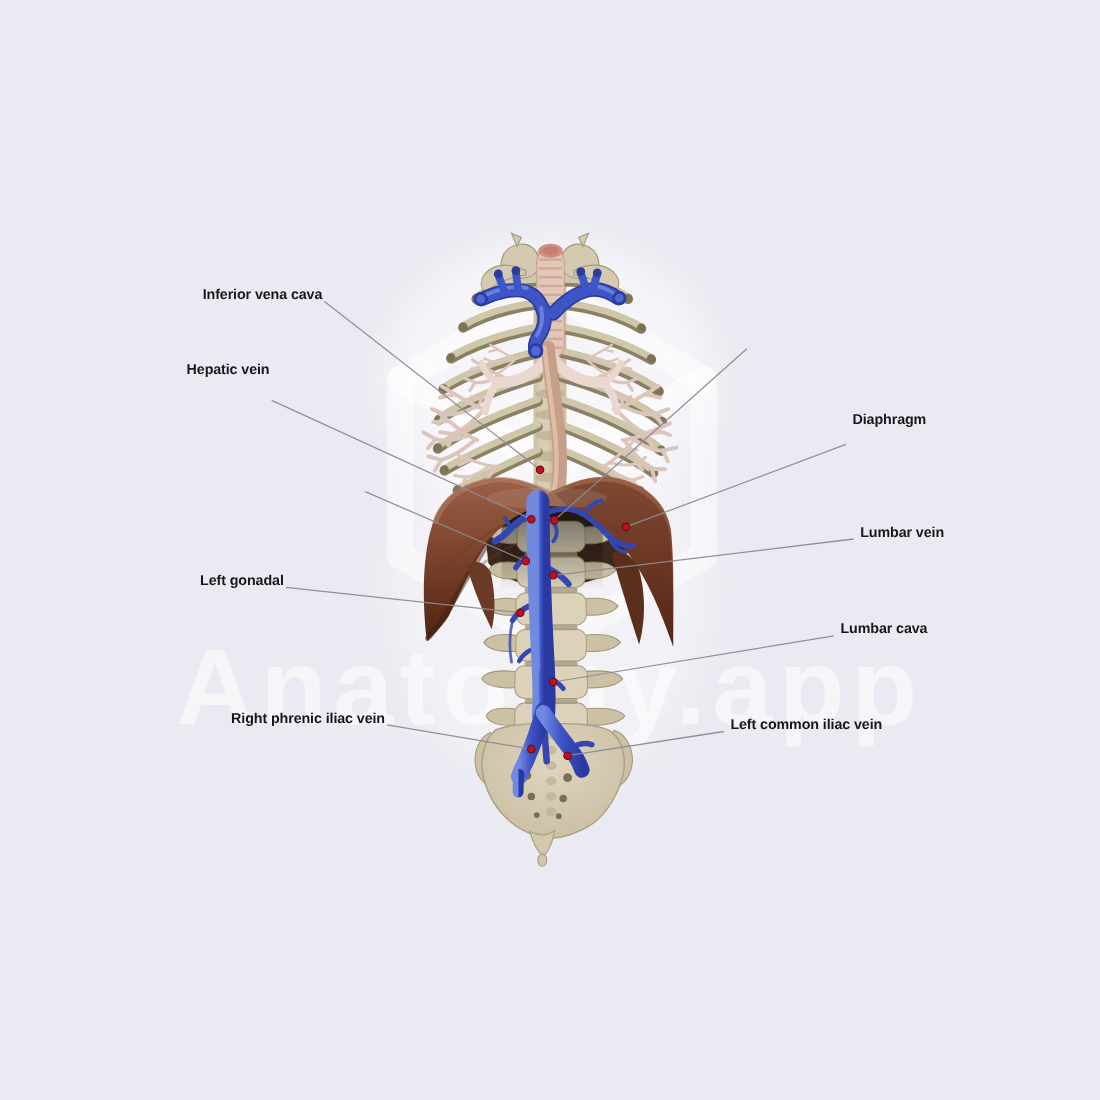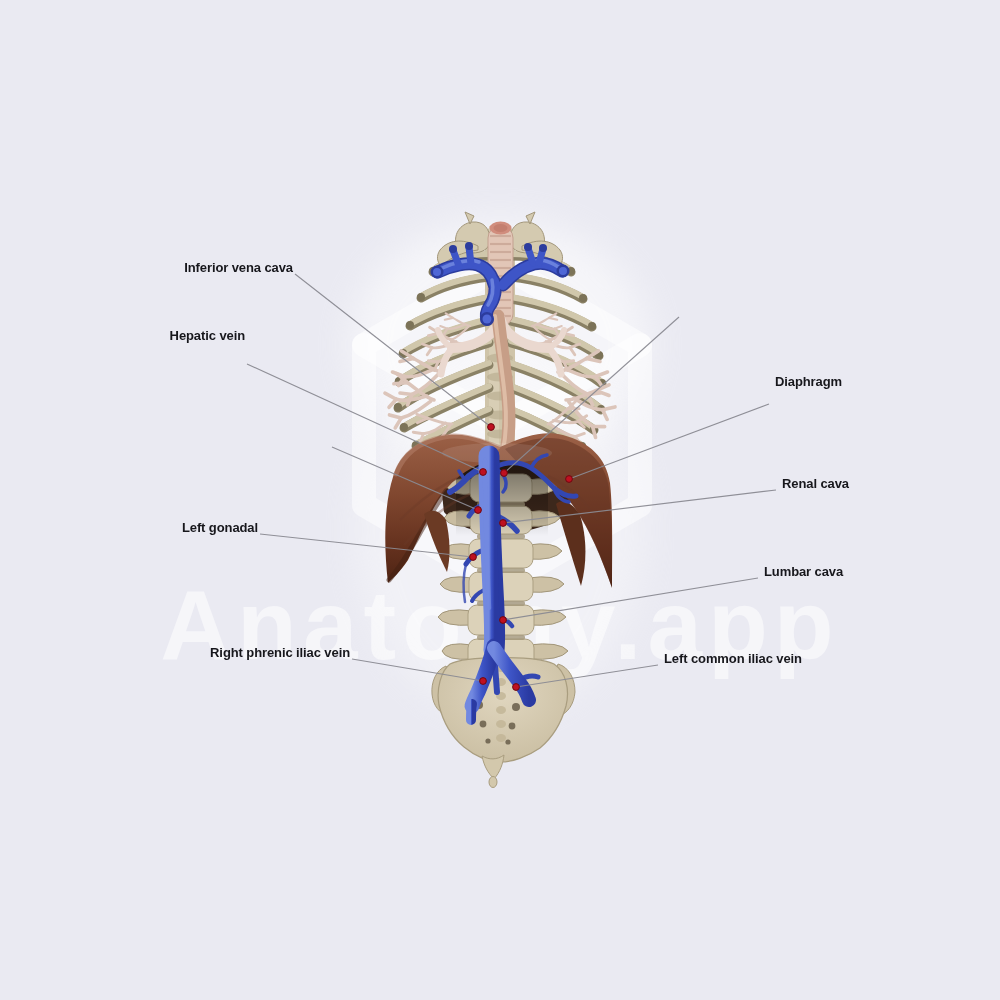--- a/index.html
+++ b/index.html
@@ -381,18 +381,18 @@
         <circle cx="516" cy="687" r="3.4"></circle>
       </g>
   </svg>
 
   <div class="labels-layer">
       <div class="label left" style="right: 707px; top: 268px;">Inferior vena cava</div>
       <div class="label left" style="right: 755px; top: 336px;">Hepatic vein</div>
       <div class="label left" style="right: 742px; top: 528px;">Left gonadal</div>
       <div class="label left" style="right: 650px; top: 653px;">Right phrenic iliac vein</div>
       <div class="label right" style="left: 775px; top: 382px;">Diaphragm</div>
-      <div class="label right" style="left: 782px; top: 484px;">Renal cava</div>
+      <div class="label right" style="left: 782px; top: 484px;">Lumbar vein</div>
       <div class="label right" style="left: 764px; top: 572px;">Lumbar cava</div>
       <div class="label right" style="left: 664px; top: 659px;">Left common iliac vein</div>
     </div>
 
 </div>
 
 </body></html>

